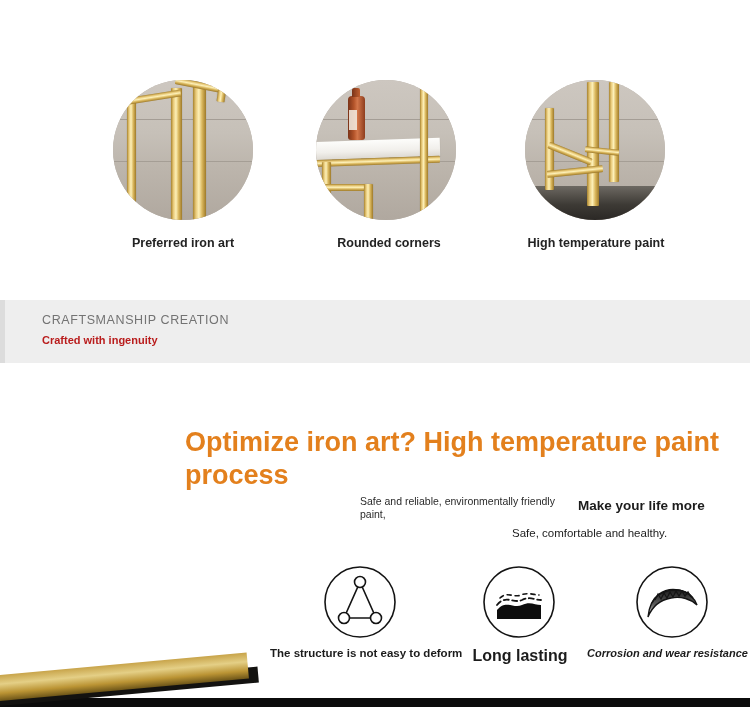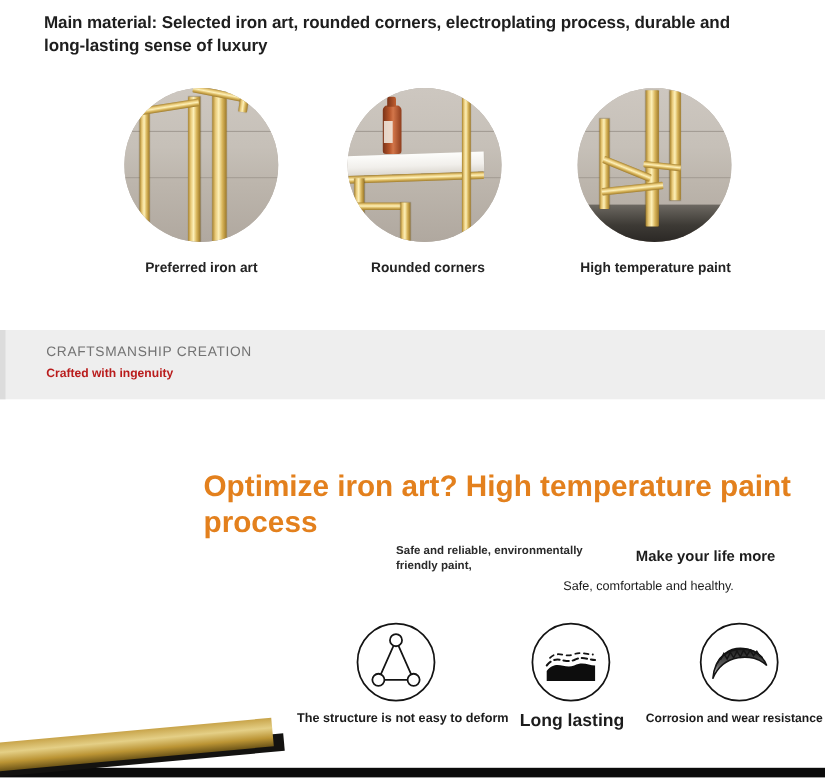--- a/index.html
+++ b/index.html
@@ -106,21 +106,21 @@
   }
 
   
   .headline{
     position:absolute;left:185px;top:426px;width:545px;
     font-size:27px;line-height:1.22;font-weight:bold;color:#e3801d;
   }
 
   .sub-left{
     position:absolute;left:360px;top:495px;width:210px;
-    font-size:10.5px;line-height:1.25;color:#2a2a2a;font-weight:bold;
+    font-size:10.5px;line-height:1.25;color:#2a2a2a;font-weight:normal;
   }
   .sub-right{
     position:absolute;left:578px;top:498px;width:180px;
     font-size:13.5px;font-weight:bold;color:#1c1c1c;white-space:nowrap;
   }
   .sub-bottom{
     position:absolute;left:512px;top:527px;
     font-size:11.5px;font-weight:normal;color:#1c1c1c;white-space:nowrap;
   }
 
@@ -132,42 +132,41 @@
   .feature.f3{left:585px;width:165px;}
 
   .icon-circle{margin:0 auto;display:block;}
   .feature.f1 .icon-circle{margin-left:53px;}
   .feature.f2 .icon-circle{margin-left:27px;}
   .feature.f3 .icon-circle{margin-left:50px;}
 
   .feat-caption{margin-top:8px;font-weight:bold;color:#1c1c1c;white-space:nowrap;}
   .feature.f1 .feat-caption{font-size:11.5px;}
   .feature.f2 .feat-caption{font-size:16px;}
-  .feature.f3 .feat-caption{font-size:11px;}
+  .feature.f3 .feat-caption{font-size:11px;font-style:italic;}
 
   
   .bottom-black{
     position:absolute;left:0;bottom:0;width:750px;height:9px;background:#0b0b0b;
   }
   .gold-beam{
     position:absolute;left:-10px;bottom:5px;width:260px;height:26px;
     background:linear-gradient(180deg,#c8a44a 0%,#e4cf86 35%,#bb9434 70%,#6d5518 100%);
     transform:rotate(-5.2deg);transform-origin:left bottom;
   }
   .gold-beam-shadow{
     position:absolute;left:-10px;bottom:0px;width:270px;height:16px;
     background:#131210;transform:rotate(-5.2deg);transform-origin:left bottom;
   }
 </style>
 </head>
 <body>
 
 <div class="page">
 
-  <div class="material-heading">Main material: Selected iron art, rounded corners, electroplating process, durable and long-lasting sense of luxury</div>
 
   <div class="circles-row">
 
     <div class="circle-item c1">
       <div class="photo-circle">
         <div class="wall"></div>
         <div class="bar gold" style="left:14px;top:20px;width:9px;height:120px;"></div>
         <div class="bar gold" style="left:58px;top:8px;width:11px;height:132px;"></div>
         <div class="bar gold" style="left:80px;top:4px;width:13px;height:136px;"></div>
         <div class="bar gold-h" style="left:10px;top:14px;width:58px;height:7px;transform:rotate(-9deg);"></div>

